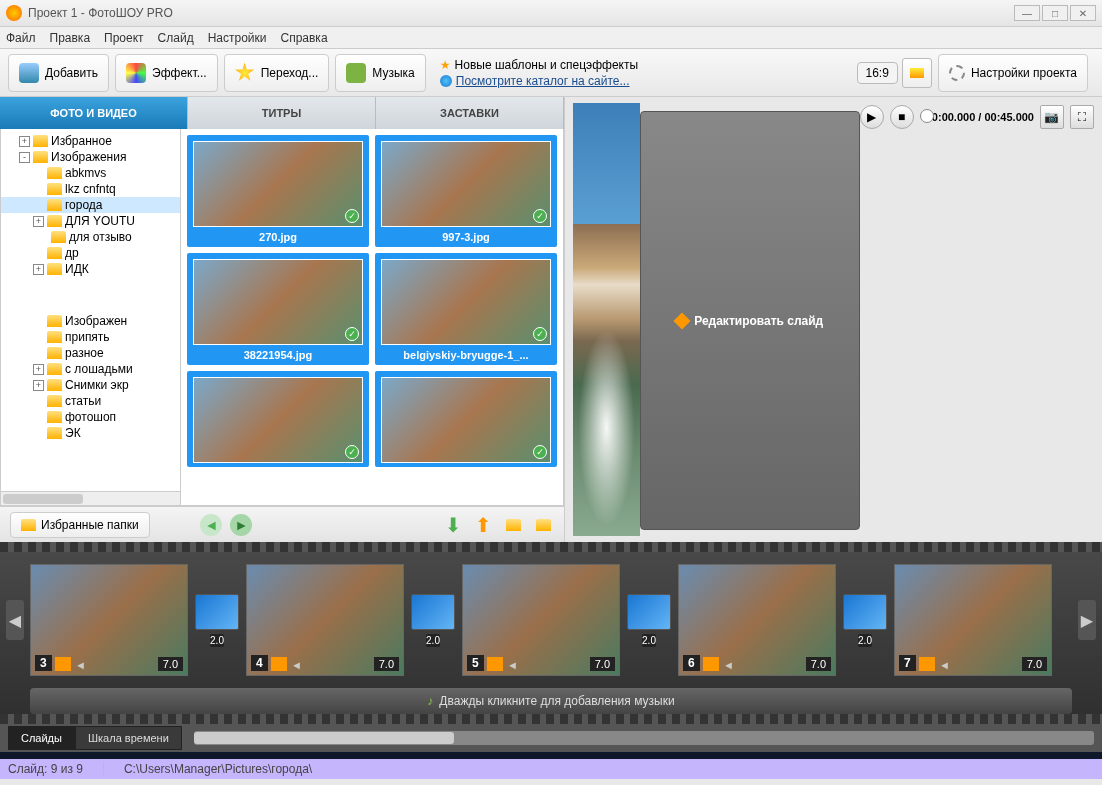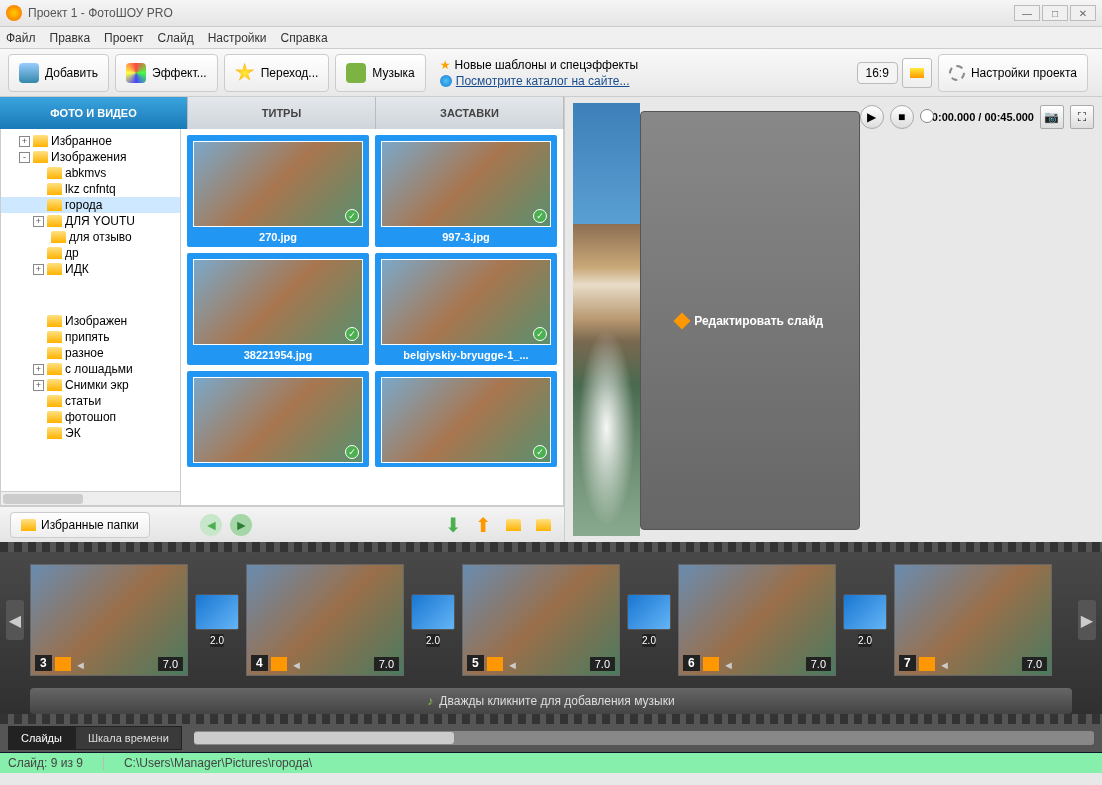--- a/index.html
+++ b/index.html
@@ -73,21 +73,21 @@
 .slide .dur{position:absolute;right:4px;bottom:4px;background:#222;color:#fff;padding:1px 5px;font-size:11px;}
 .trans{width:46px;display:flex;flex-direction:column;align-items:center;gap:4px;}
 .trans .timg{width:44px;height:36px;background:linear-gradient(135deg,#1976d2,#64b5f6);border:1px solid #555;border-radius:2px;}
 .trans .tdur{background:#222;color:#fff;padding:1px 0;font-size:10px;border-radius:2px;}
 .audiorow{height:26px;background:linear-gradient(#666,#444);margin:0 30px;border-radius:4px;display:flex;align-items:center;justify-content:center;gap:6px;color:#ddd;font-size:11px;}
 .tltabs{height:28px;display:flex;align-items:center;background:#555;padding:0 8px;gap:0;}
 .tltab{padding:5px 12px;background:#3a3a3a;color:#ddd;border:1px solid #222;font-size:11px;}
 .tltab.active{background:#222;color:#fff;}
 .tlscroll{flex:1;height:14px;background:#888;margin-left:12px;border-radius:3px;position:relative;}
 .tlscroll .th{position:absolute;left:0;width:260px;top:1px;bottom:1px;background:#ccc;border-radius:3px;}
-.status{height:20px;background:#86efac;border-top:1px solid #0f172a;display:flex;align-items:center;padding:10px 8px;gap:20px;font-size:11px;color:#444;}
+.status{height:20px;background:#c4b5fd;border-top:7px solid #0f172a;display:flex;align-items:center;padding:10px 8px;gap:20px;font-size:11px;color:#444;}
 .status .sep{width:1px;height:14px;background:#bbb;}
 </style>
 </head>
 <body>
 
 <div class="titlebar">
   <div class="logo"></div>
   <div class="title">Проект 1 - ФотоШОУ PRO</div>
   <div class="winbtn">—</div>
   <div class="winbtn">□</div>

